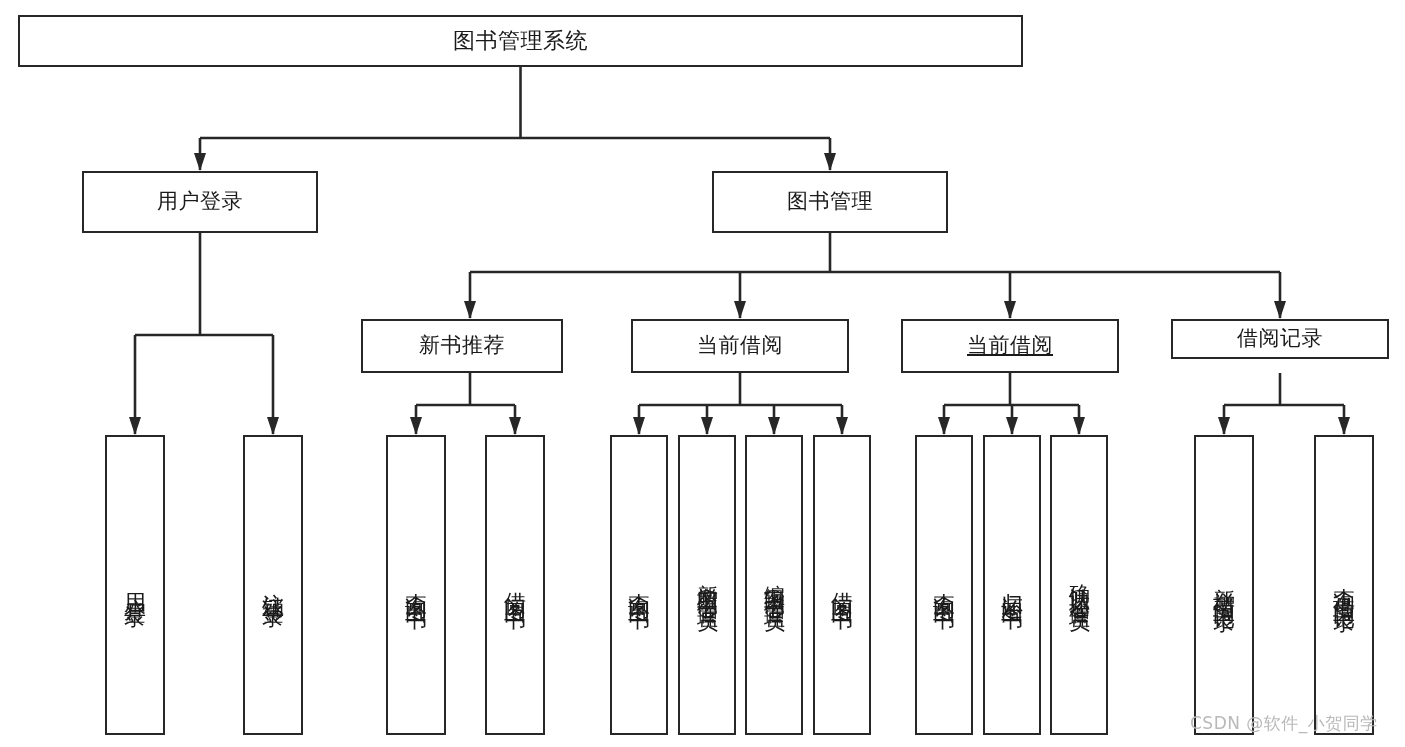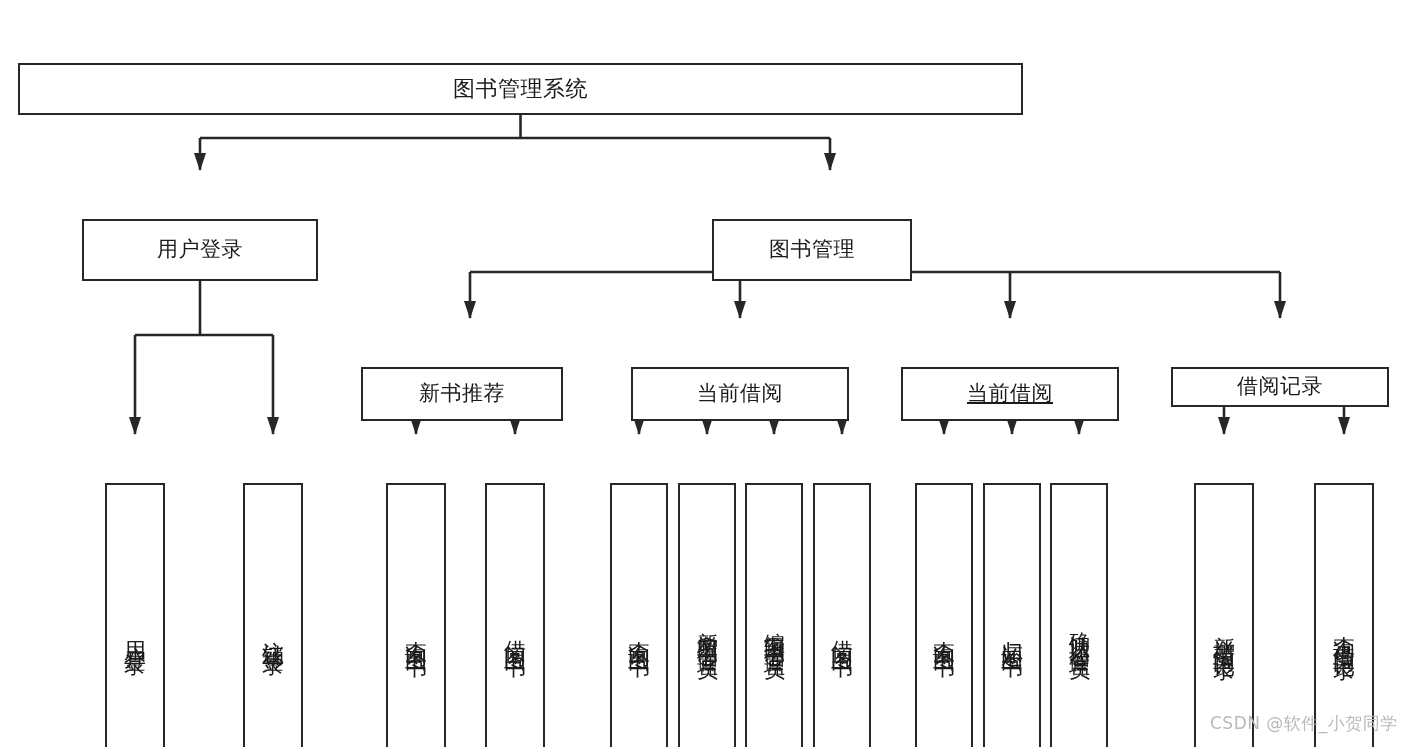--- a/index.html
+++ b/index.html
@@ -28,21 +28,20 @@
   }
   .node {
     position: absolute;
     box-sizing: border-box;
     border: 2px solid #272727;
     background: #ffffff;
     display: flex;
     align-items: center;
     justify-content: center;
     color: #1a1a1a;
-    margin-top: 48px;
   }
   .node .label {
     display: block;
     text-align: center;
     line-height: 1.02;
     letter-spacing: 0.5px;
   }
   
   .node.h .label {
     writing-mode: horizontal-tb;
@@ -69,21 +68,20 @@
     letter-spacing: 4px;
     font-size: 21px;
   }
   .watermark {
     position: absolute;
     color: #b9b9b9;
     font-size: 17px;
     letter-spacing: 0.5px;
     white-space: nowrap;
     font-family: "DejaVu Sans", "Liberation Sans", sans-serif;
-    margin-left: 20px;
   }
 </style>
 </head>
 <body>
 
 <div id="canvas">
 
   <svg id="edges">
     <defs>
       <marker id="arrow" markerWidth="10" markerHeight="12" refX="1" refY="6" orient="auto" markerUnits="userSpaceOnUse">
@@ -130,21 +128,21 @@
       </g>
   </svg>
 
   <div class="node h root" id="n-root" style="left: 18px; top: 15px; width: 1005px; height: 52px;">
     <span class="label">图书管理系统</span>
   </div>
 
   <div class="node h" id="n-l1-0" style="left: 82px; top: 171px; width: 236px; height: 62px;">
     <span class="label">用户登录</span>
   </div>
-  <div class="node h" id="n-l1-1" style="left: 712px; top: 171px; width: 200px; height: 62px;">
+  <div class="node h" id="n-l1-1" style="left: 712px; top: 171px; width: 236px; height: 62px;">
     <span class="label">图书管理</span>
   </div>
 
   <div class="node h" id="n-l2-0" style="left: 361px; top: 319px; width: 202px; height: 54px;">
     <span class="label">新书推荐</span>
   </div>
   <div class="node h" id="n-l2-1" style="left: 631px; top: 319px; width: 218px; height: 54px;">
     <span class="label">当前借阅</span>
   </div>
   <div class="node h" id="n-l2-2" style="left: 901px; top: 319px; width: 218px; height: 54px; text-decoration: underline;">

